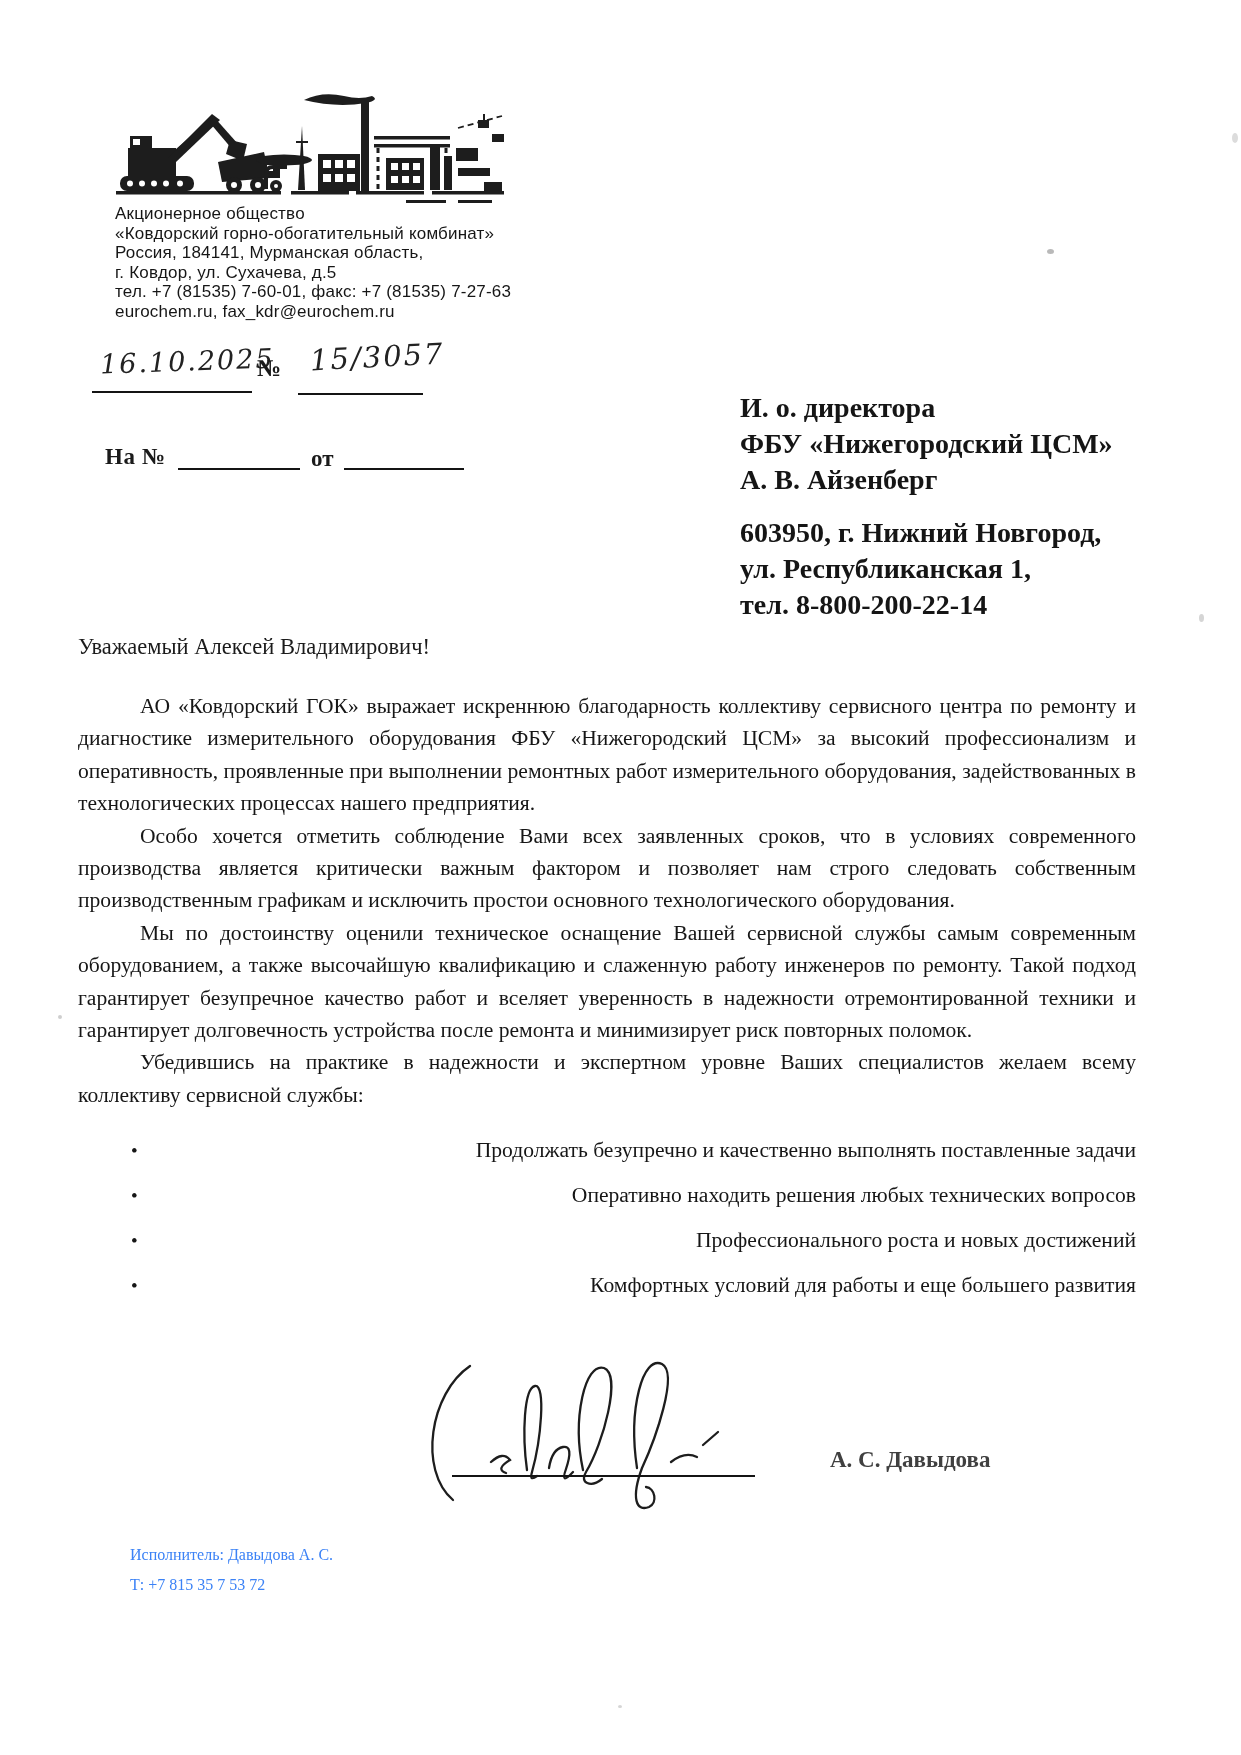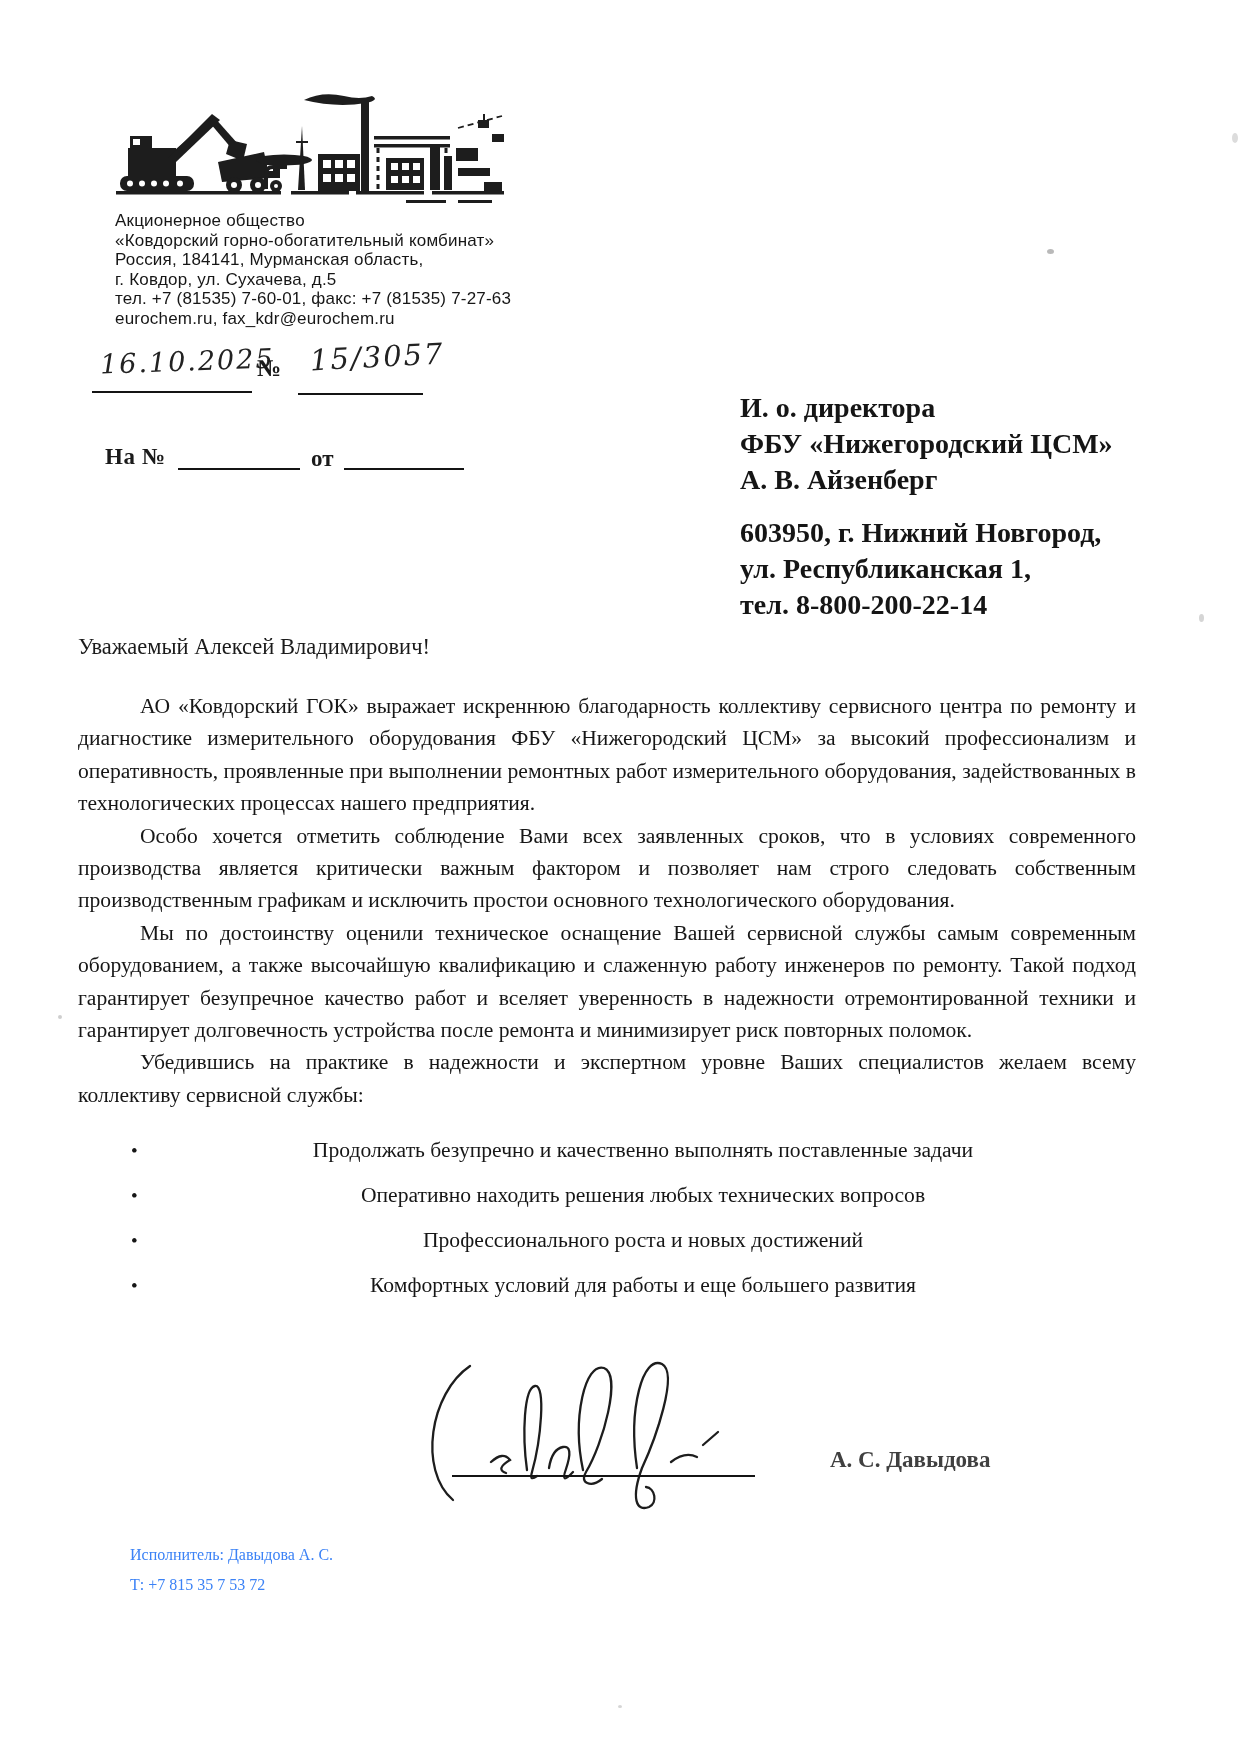--- a/index.html
+++ b/index.html
@@ -8,21 +8,21 @@
     width:1241px;height:1755px;
     margin:0 auto;
     background:#ffffff;
     overflow:hidden;
     font-family:"Liberation Serif", serif;
     color:#1a1a1a;
   }
   
   .letterhead-art{position:absolute;left:106px;top:90px;width:402px;height:124px;}
   .company-info{
-    position:absolute;left:115px;top:211px;width:520px;
+    position:absolute;left:115px;top:204px;width:520px;
     font-family:"Liberation Sans", sans-serif;
     font-size:17px;line-height:19.6px;color:#161616;
     letter-spacing:.2px;
   }
   
   .hw{
     font-family:"DejaVu Serif", serif;
     font-style:italic;font-weight:500;color:#222;
     letter-spacing:2px;white-space:nowrap;
   }
@@ -46,21 +46,21 @@
   .salutation{
     position:absolute;left:78px;top:634px;width:1058px;
     text-align:left;font-size:22.5px;color:#1b1b1b;
   }
   .body-text{
     position:absolute;left:78px;top:690px;width:1058px;
     font-size:21.6px;line-height:32.4px;text-align:justify;color:#161616;
   }
   .body-text p{margin:0;text-indent:62px;}
   .wishes{list-style:none;margin:27px 0 0 0;padding:0 0 0 72px;}
-  .wishes li{position:relative;margin-bottom:20px;line-height:25px;text-align:center;}
+  .wishes li{position:relative;margin-bottom:20px;line-height:25px;text-align:right;}
   .wishes li::before{
     content:"•";position:absolute;left:-19px;top:0;
     font-size:19px;color:#161616;
   }
   
   .sig-position{
     position:absolute;left:84px;top:1417px;width:330px;
     font-size:22.5px;line-height:35px;font-weight:bold;color:#151515;
   }
   .signature-svg{position:absolute;left:415px;top:1348px;width:320px;height:168px;}

